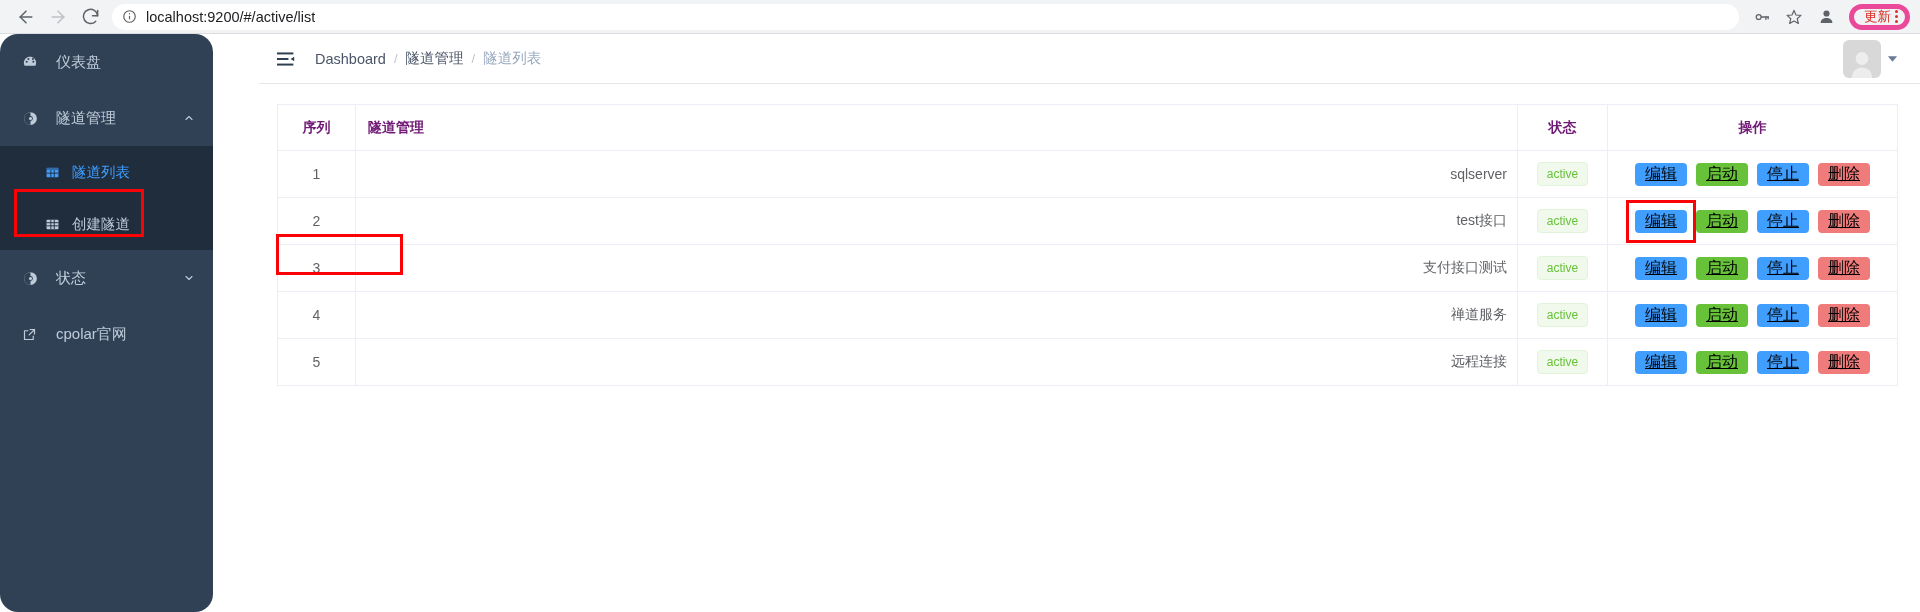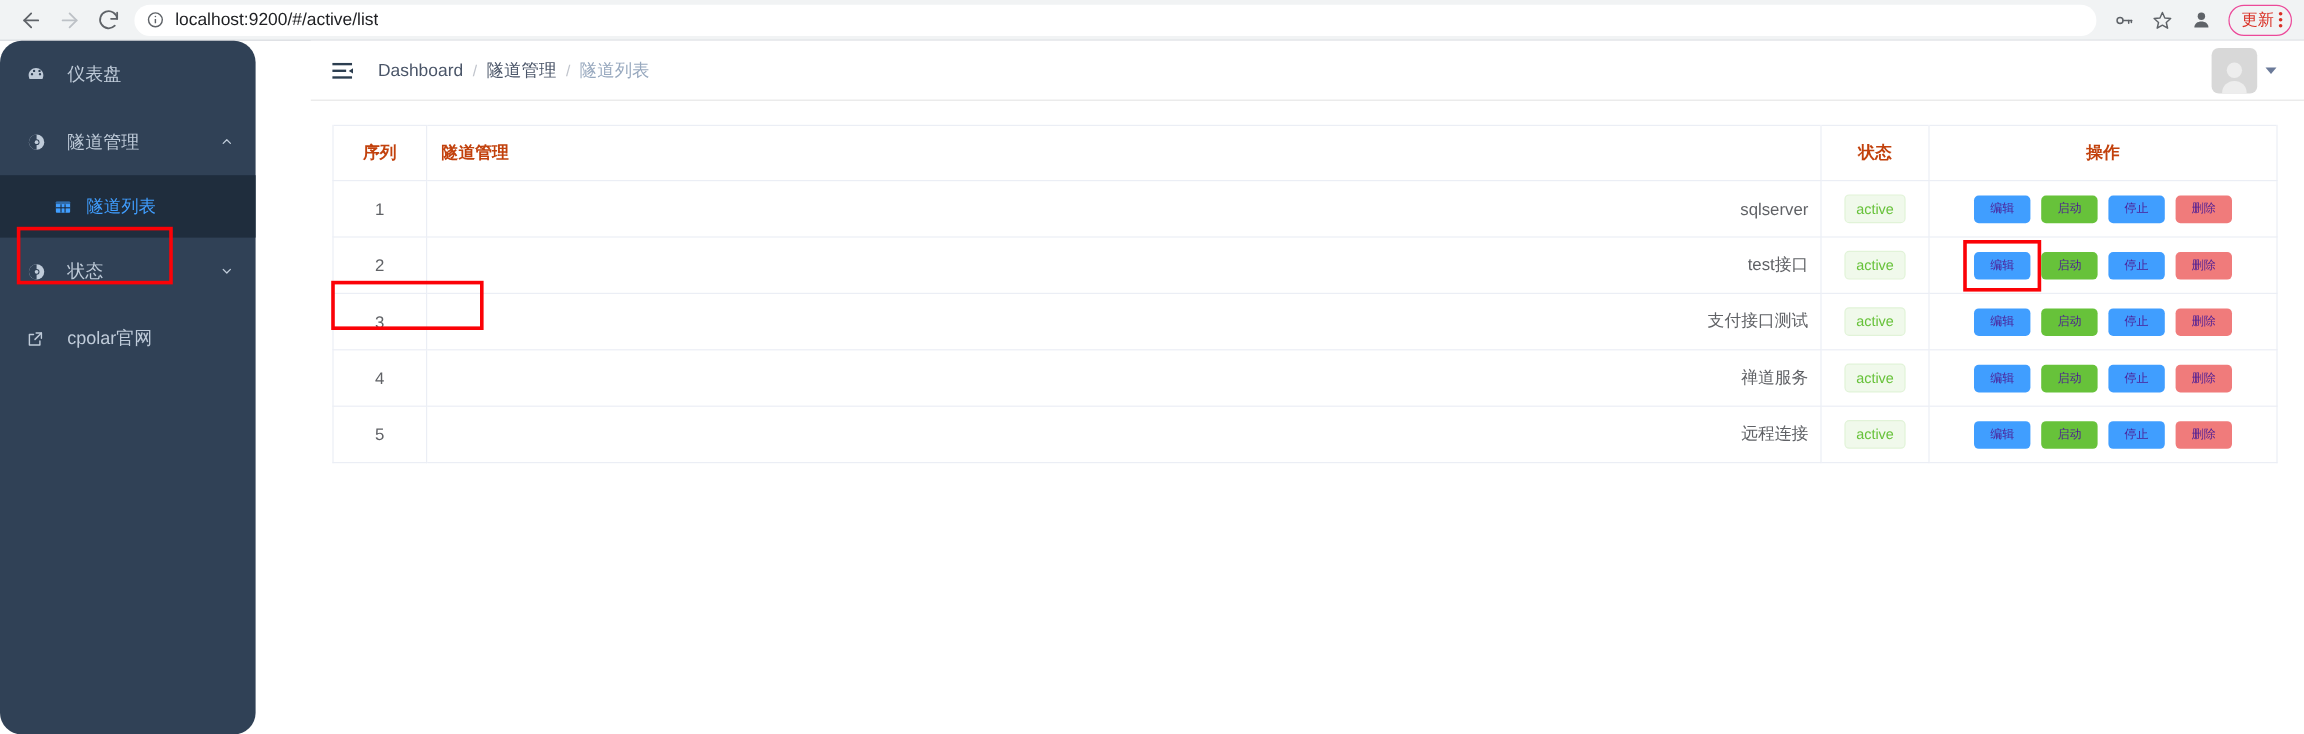--- a/index.html
+++ b/index.html
@@ -42,21 +42,21 @@
     font-family: "Liberation Sans", "DejaVu Sans", sans-serif;
   }
   .omni-right { display: flex; align-items: center; gap: 2px; }
   .icon-btn {
     width: 30px; height: 30px;
     display: flex; align-items: center; justify-content: center;
     color: #5f6368;
   }
   .update-pill {
     display: flex; align-items: center; gap: 4px;
-    border: 1px solid #ec4899; border-radius: 14px;
+    border: 5px solid #ec4899; border-radius: 14px;
     height: 26px; padding: 0 7px 0 10px;
     color: #d93025; font-size: 13.5px;
     margin-left: 6px;
   }
   .kebab { display: flex; flex-direction: column; gap: 2px; align-items: center; }
   .kebab i { width: 3px; height: 3px; background: #d93025; border-radius: 50%; display: block; }
 
   
   .app { display: flex; height: 578px; width: 100%; }
 
@@ -131,21 +131,21 @@
 
   table.data {
     width: 100%;
     border-collapse: collapse;
     background: #fff;
     font-size: 14px;
     border-top: 1px solid #ebeef5;
   }
   table.data th {
     font-weight: bold;
-    color: #c2410c;
+    color: #701a75;
     background: #fff;
     height: 46px;
     border-bottom: 1px solid #ebeef5;
     border-right: 1px solid #ebeef5;
     text-align: center;
     padding: 0 10px;
   }
   table.data th:first-child { border-left: 1px solid #ebeef5; }
   table.data th.name-col { text-align: left; padding-left: 12px; }
   table.data td {
@@ -170,26 +170,27 @@
     border-radius: 4px;
     font-size: 12px;
     line-height: 22px;
     height: 24px;
     padding: 0 9px;
   }
 
   .btn-group { display: flex; justify-content: center; gap: 9px; }
   .btn {
     border: none; border-radius: 4px;
-    color: #4c1d95; font-size: 10px;
+    color: #000000; font-size: 16px;
     height: 23px; min-width: 47px;
     padding: 0 10px;
     display: inline-flex; align-items: center; justify-content: center;
     font-family: "Liberation Sans", "DejaVu Sans", sans-serif;
     cursor: pointer;
+    text-decoration: underline;
   }
   .btn-primary { background: #409eff; }
   .btn-success { background: #67c23a; }
   .btn-danger  { background: #f07b7b; }
   .btn-wrap { position: relative; display: inline-flex; }
   .btn-wrap.highlight::after {
     content: "";
     position: absolute;
     left: -9px; top: -10px; right: -9px; bottom: -10px;
     border: 3px solid #fb0207;
@@ -302,20 +303,32 @@
         <span class="s-ico">
           <svg width="15" height="15" viewBox="0 0 24 24" fill="currentColor">
               <rect x="2.5" y="4.5" width="19" height="15" rx="1.2"></rect>
               <rect x="2.5" y="4.5" width="19" height="3.6" fill="#1f2d3d" opacity="0.45"></rect>
               <rect x="8.6" y="8.4" width="1.5" height="11.1" fill="#1f2d3d"></rect>
               <rect x="14" y="8.4" width="1.5" height="11.1" fill="#1f2d3d"></rect>
               <rect x="2.5" y="12.3" width="19" height="1.5" fill="#1f2d3d"></rect>
             </svg>
         </span>
         <span>隧道列表</span>
+      </div>
+      <div class="sub-item">
+        <span class="s-ico">
+          <svg width="15" height="15" viewBox="0 0 24 24" fill="currentColor">
+              <rect x="2.5" y="4.5" width="19" height="15" rx="1.2"></rect>
+              <rect x="8.6" y="4.5" width="1.5" height="15" fill="#1f2d3d"></rect>
+              <rect x="14" y="4.5" width="1.5" height="15" fill="#1f2d3d"></rect>
+              <rect x="2.5" y="8.4" width="19" height="1.5" fill="#1f2d3d"></rect>
+              <rect x="2.5" y="13.4" width="19" height="1.5" fill="#1f2d3d"></rect>
+            </svg>
+        </span>
+        <span>创建隧道</span>
       </div>
     </div>
 
     <div class="side-item">
       <span class="s-ico">
         <svg width="17" height="17" viewBox="0 0 24 24">
             <circle cx="12" cy="12" r="9" fill="currentColor"></circle>
             <path d="M12 3a9 9 0 0 0 0 18z" fill="#304156"></path>
             <circle cx="12" cy="12" r="3.4" fill="#304156"></circle>
             <circle cx="12" cy="12" r="2.2" fill="currentColor"></circle>

